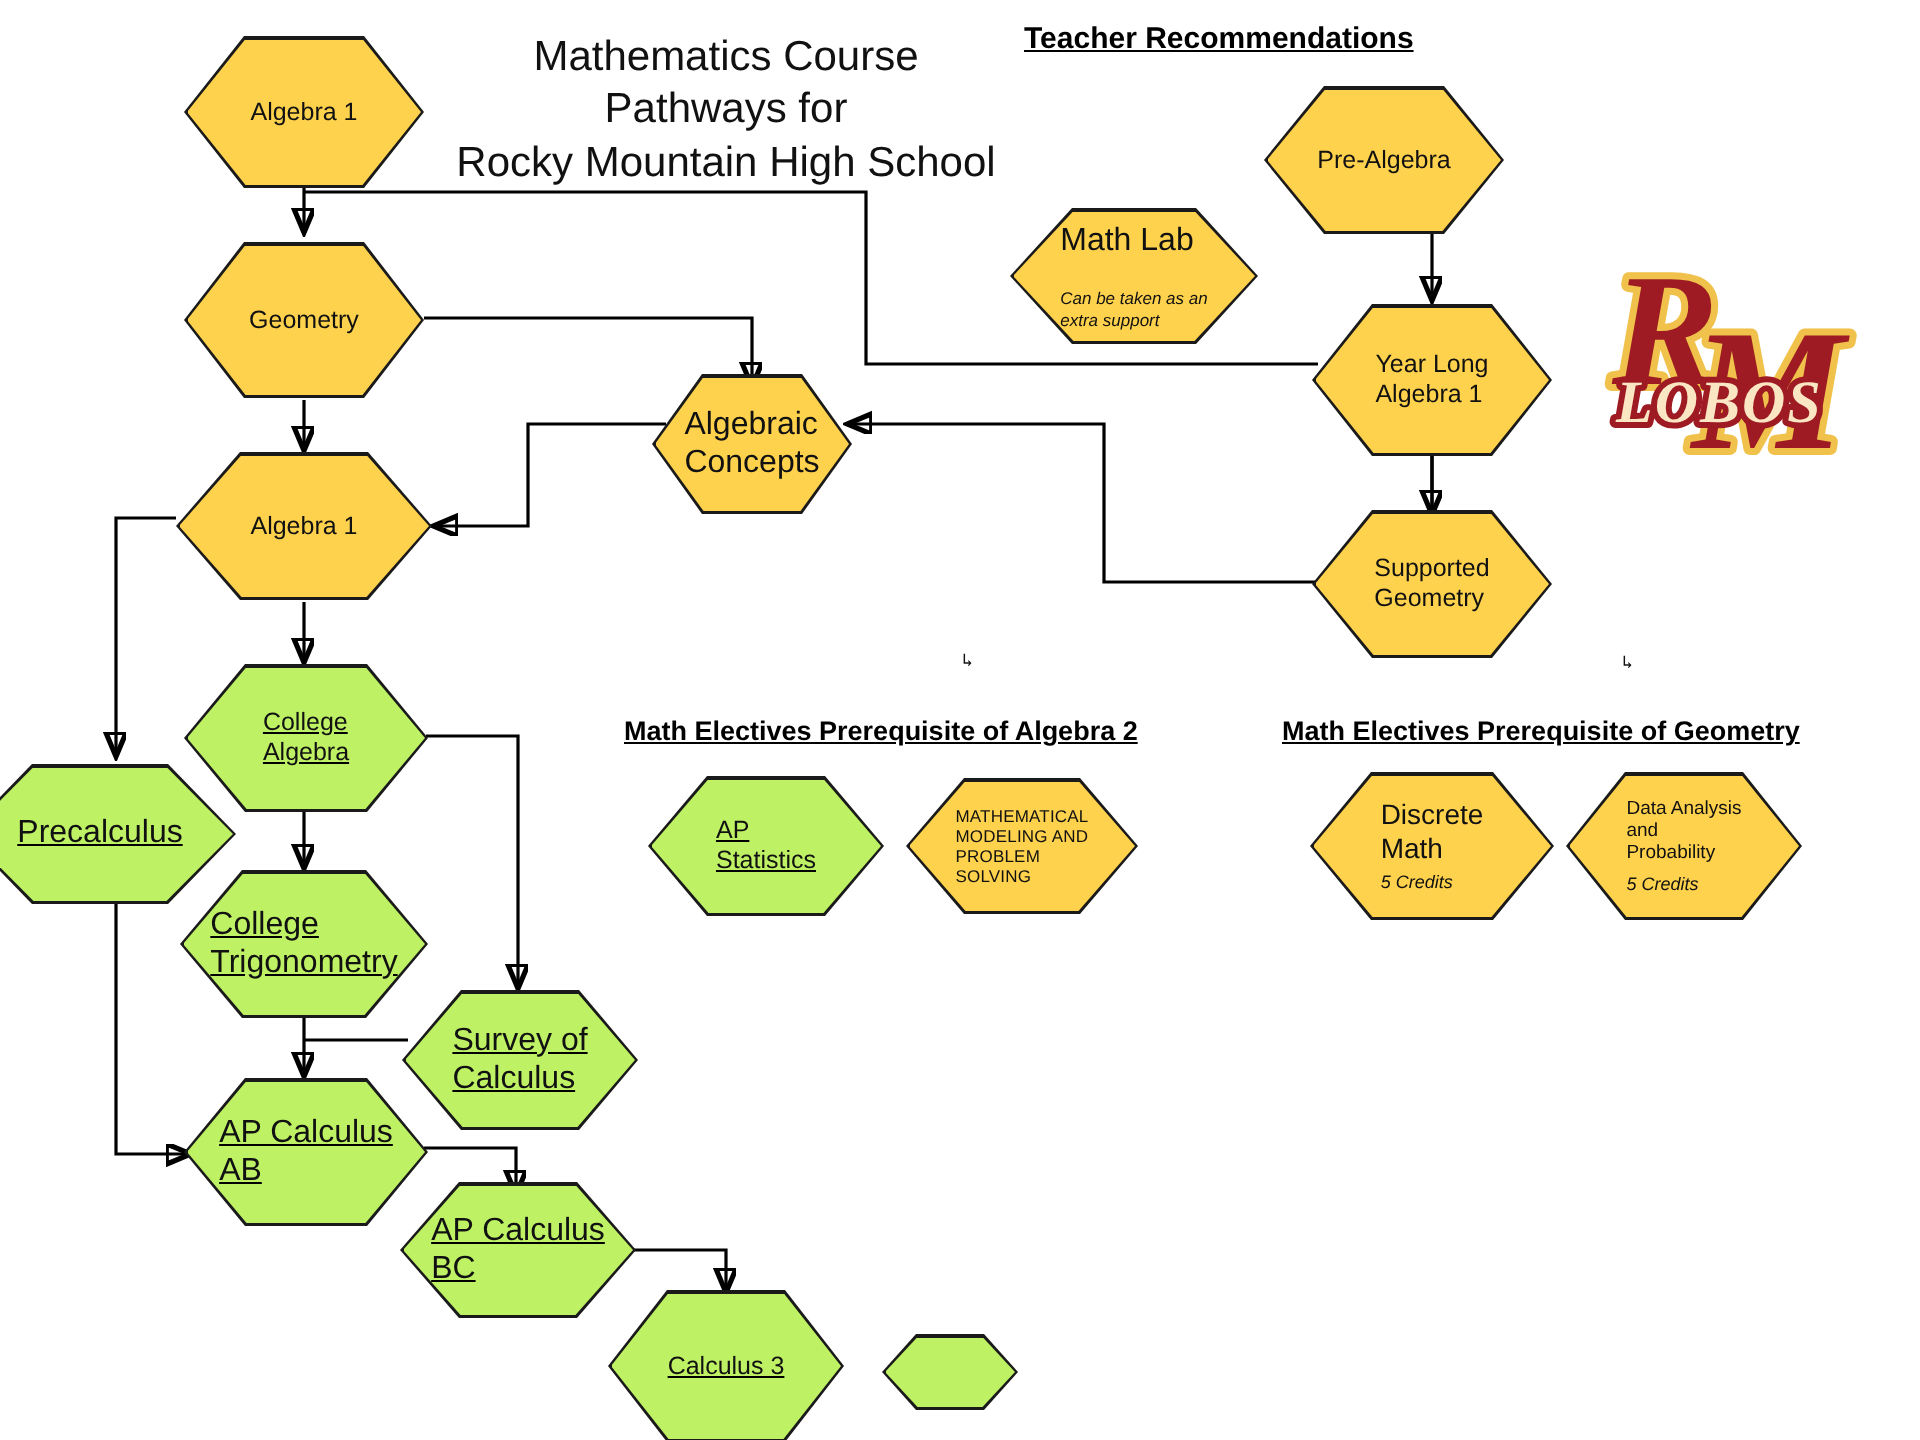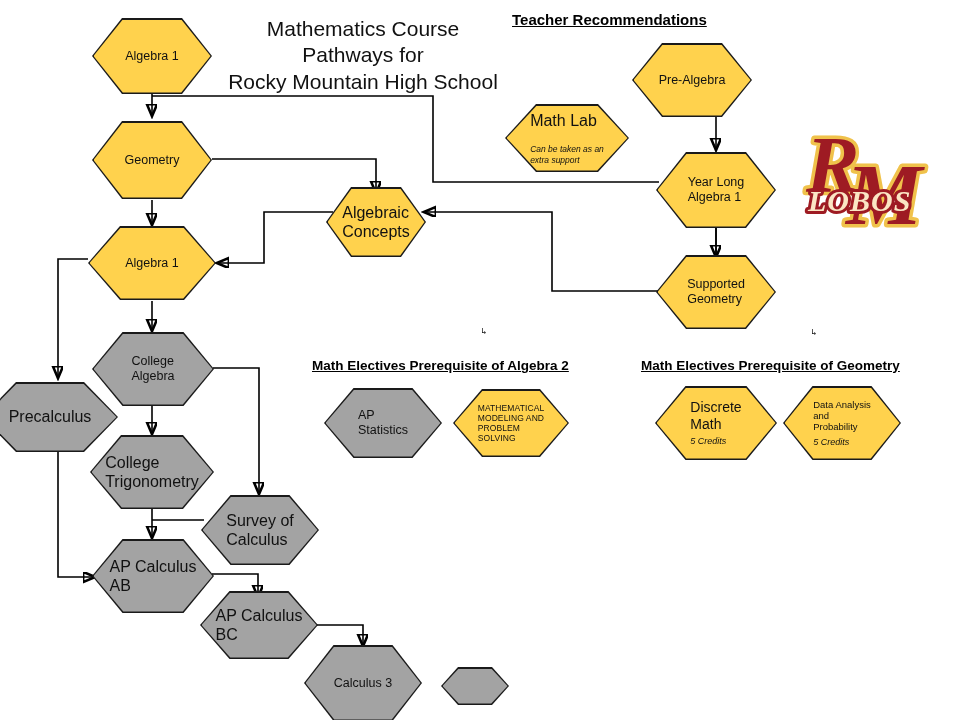--- a/index.html
+++ b/index.html
@@ -27,21 +27,21 @@
   }
   .hexwrap .face{
     position:absolute;left:1.5px;top:1.5px;
     width:calc(100% - 3px);height:calc(100% - 3px);
     display:flex;align-items:center;justify-content:center;text-align:left;
     -webkit-clip-path:polygon(25% 0%,75% 0%,100% 50%,75% 100%,25% 100%,0% 50%);
     clip-path:polygon(25% 0%,75% 0%,100% 50%,75% 100%,25% 100%,0% 50%);
     line-height:1.2;
   }
   .face.yellow{background:#FFD24D;}
-  .face.red{background:#a3a3a3;}
+  .face.red{background:#bef264;text-decoration:underline;}
   .lbl{font-size:12.5px;color:#111;display:block;}
   .lbl.sm{font-size:16px;}
   .lbl.xs{font-size:8.5px;letter-spacing:.1px;}
   .sub{font-size:8.5px;font-style:italic;display:block;margin-top:14px;color:#111;}
   .sub.cred{font-size:9px;margin-top:4px;}
 
   
   .maintitle{
     position:absolute;text-align:center;font-size:21px;line-height:1.25;color:#111;
   }

